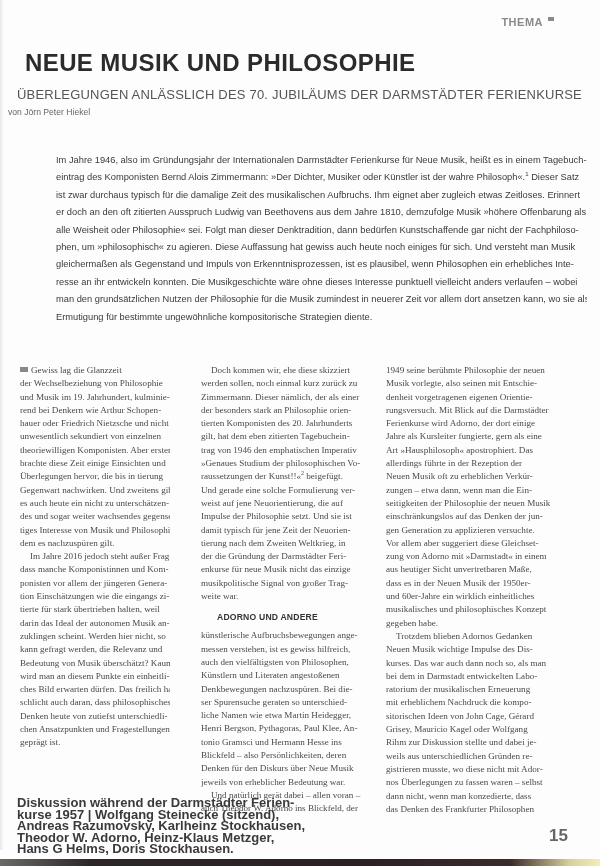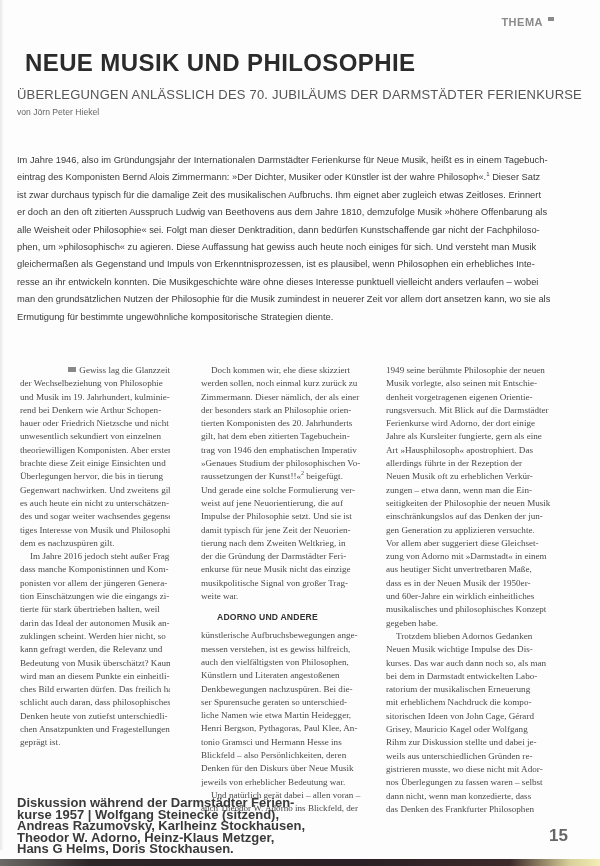--- a/index.html
+++ b/index.html
@@ -6,33 +6,33 @@
   html, body { width: 600px; height: 866px; background: #ffffff; overflow: hidden; }
   body { position: relative; font-family: "Liberation Sans", sans-serif; color: #2a2a2a; }
   .page { position: absolute; left: 0; top: 0; width: 600px; height: 866px; background: #fdfdfd; }
   .left-edge { position: absolute; left: 0; top: 0; width: 4px; height: 850px; background: linear-gradient(to right, #e8e8e8, #fdfdfd); }
 
   .section-tag { position: absolute; right: 46px; top: 16px; font-size: 11px; font-weight: bold; color: #8a8a8a; letter-spacing: 0.5px; display: flex; align-items: center; gap: 5px; }
   .tag-square { display: inline-block; width: 6px; height: 4px; background: #8a8a8a; margin-top: -6px; }
 
   .title { position: absolute; left: 17px; top: 49px; font-size: 24px; font-weight: bold; color: #2b2b2b; letter-spacing: 0.4px; white-space: nowrap; margin-left: 8px; }
   .subtitle { position: absolute; left: 17px; top: 87px; font-size: 13px; color: #555; letter-spacing: 0.2px; white-space: nowrap; }
-  .byline { position: absolute; left: 17px; top: 107px; font-size: 8.6px; color: #666; white-space: nowrap; }
+  .byline { position: absolute; left: 8px; top: 107px; font-size: 8.6px; color: #666; white-space: nowrap; }
 
   .lead { position: absolute; left: 17px; top: 152px; width: 570px; font-size: 9.3px; line-height: 17.4px; color: #3a3a3a; }
-  .lead .line { display: block; white-space: nowrap; overflow: hidden; }
+  .lead .line { display: block; white-space: nowrap; overflow: hidden; margin-left: 39px; }
   sup { font-size: 6px; vertical-align: super; line-height: 0; }
 
   .col { position: absolute; top: 364px; font-family: "Liberation Serif", serif; font-size: 9.1px; line-height: 13.3px; color: #4a4a4a; }
   .col .line { display: block; white-space: nowrap; overflow: hidden; text-align: justify; }
   .col .indent { padding-left: 10px; }
   .col-1 { left: 20px; width: 150px; }
   .col-2 { left: 201px; width: 160px; }
   .col-3 { left: 386px; width: 180px; }
-  .col .lead-right { text-align: right; display: block; }
+  .col .lead-right { display: block; }
   .square-marker { display: inline-block; width: 8px; height: 5px; background: #888; margin-right: 3px; vertical-align: 1px; }
   .subheading { display: block; font-family: "Liberation Sans", sans-serif; font-weight: bold; font-size: 8.6px; color: #333; margin: 8px 0 6px 16px; line-height: 12px; letter-spacing: 0.2px; }
 
   .caption { position: absolute; left: 17px; top: 797px; width: 165px; font-size: 13px; font-weight: bold; line-height: 11.6px; color: #3a3a3a; }
   .caption .line { display: block; white-space: nowrap; }
 
   .page-number { position: absolute; right: 32px; top: 826px; font-size: 17px; font-weight: bold; color: #666; }
 
   .bottom-strip { position: absolute; left: 0; top: 859px; width: 600px; height: 7px; background: linear-gradient(to right, #6b6a66 0%, #2d2627 15%, #2b2025 60%, #3c2a2a 85%, #d8d09a 95%, #f2eeb5 100%); }
 </style>

